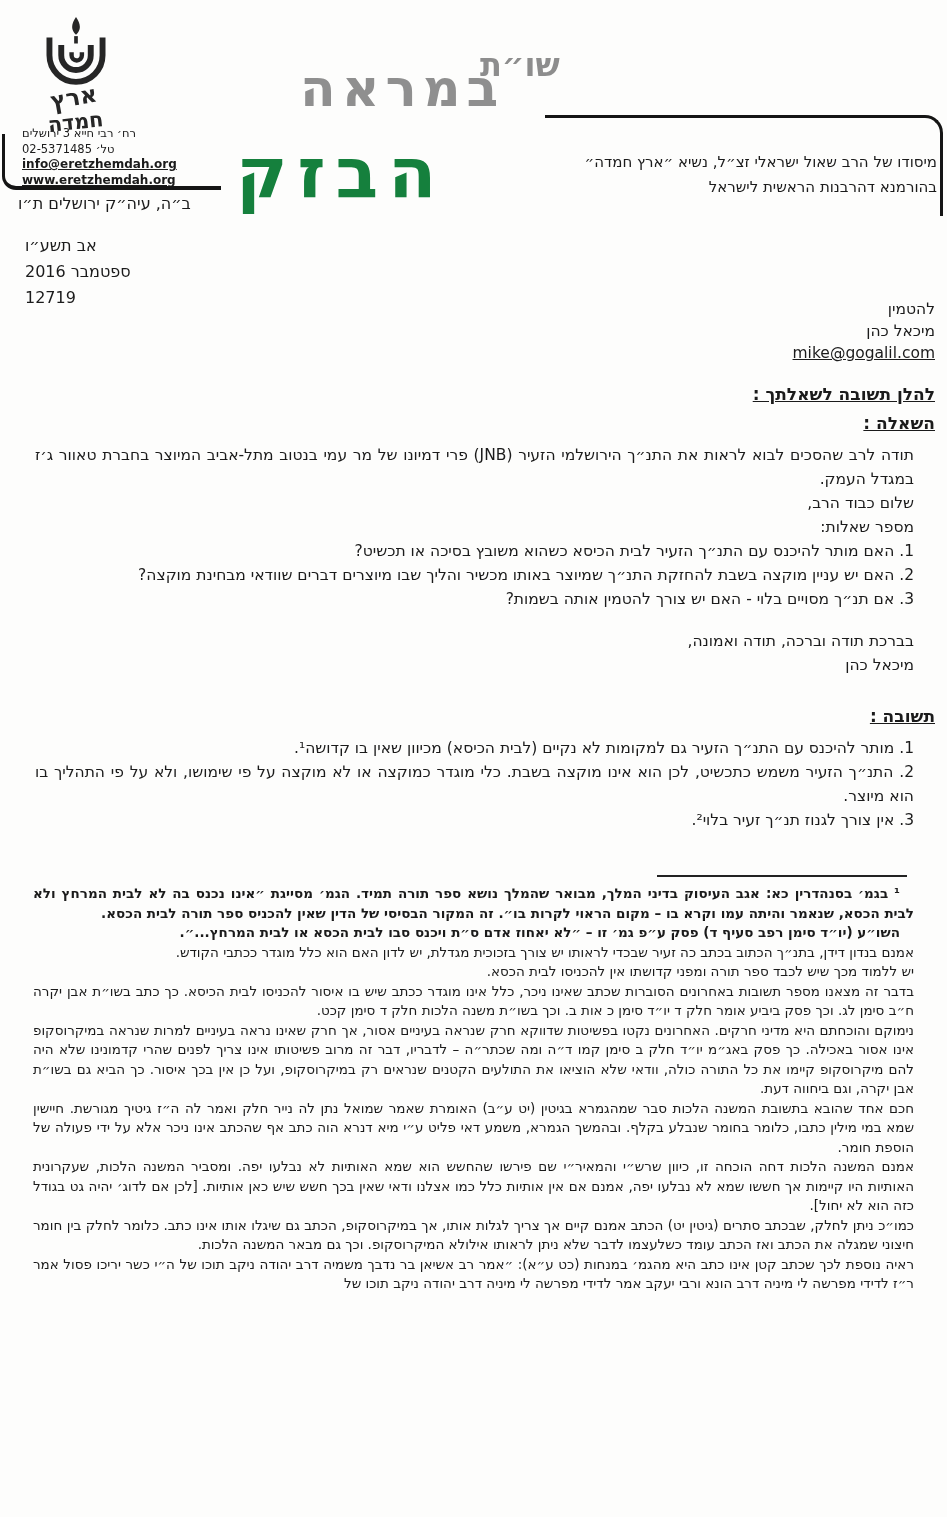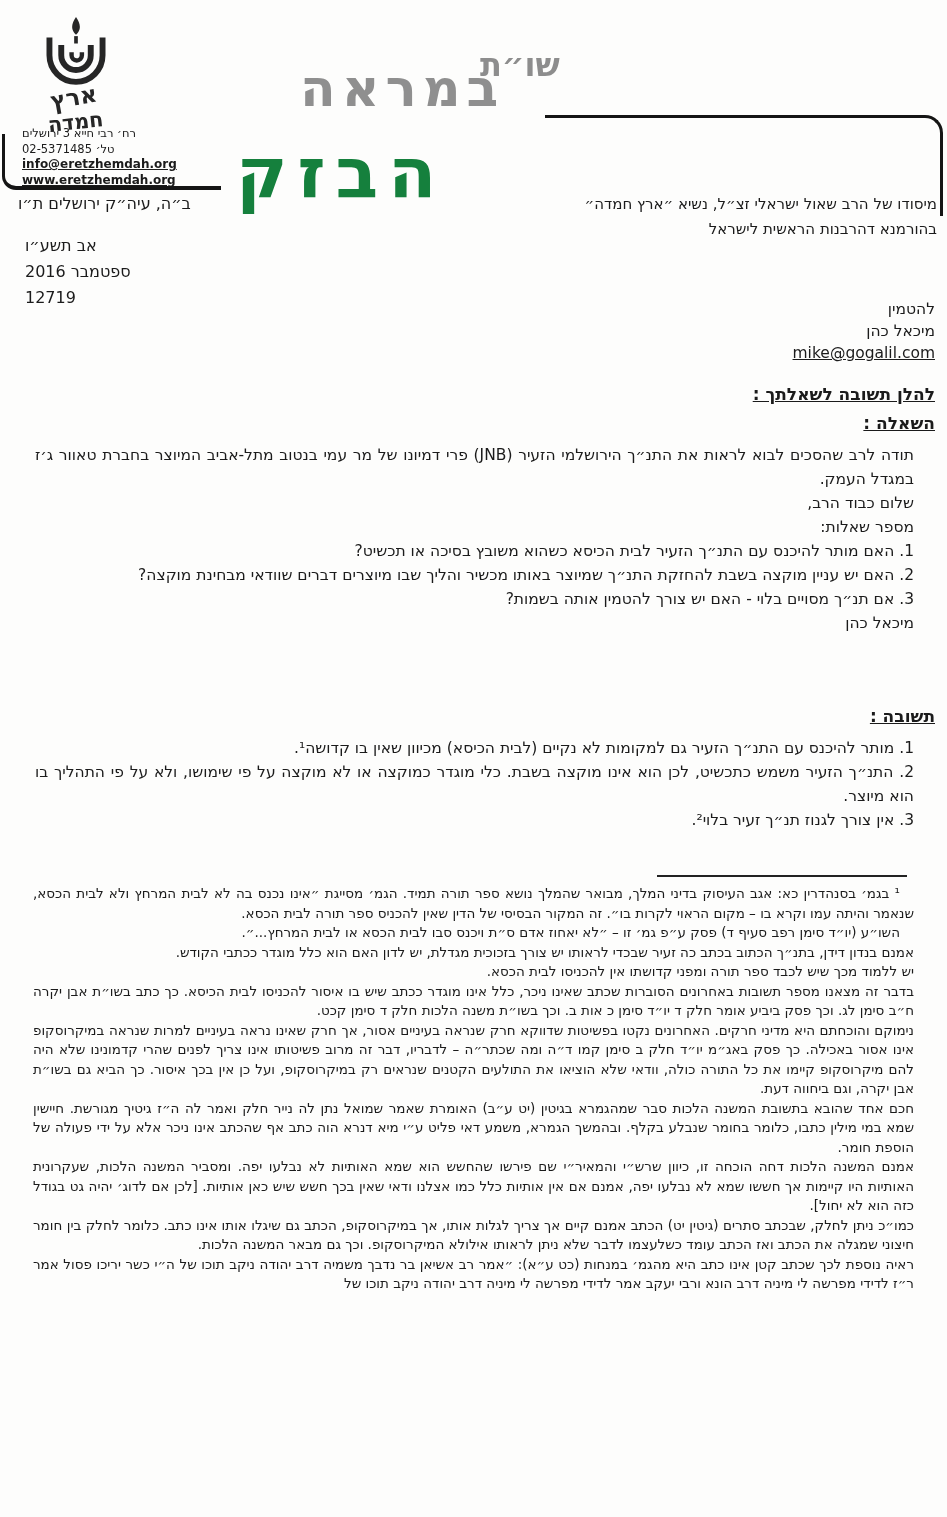--- a/index.html
+++ b/index.html
@@ -13,37 +13,37 @@
   .contact{left:22px;top:126px;font-size:11.5px;line-height:15.5px;direction:rtl;text-align:left;}
   .contact .u{text-decoration:underline;font-weight:bold;font-size:12px;}
   .bracket-left{left:2px;top:134px;width:216px;height:52px;
     border-left:3px solid #151515;border-bottom:4px solid #151515;border-bottom-left-radius:14px;}
   .blessing{left:18px;top:194px;font-size:16px;direction:rtl;}
   .title-shut{left:480px;top:46px;font-size:32px;font-weight:bold;color:#8d8d8d;direction:rtl;}
   .title-bemareh{left:300px;top:62px;font-size:52px;font-weight:bold;color:#8f8f8f;letter-spacing:6px;direction:rtl;line-height:1;}
   .title-habazak{left:236px;top:138px;font-size:70px;font-weight:bold;color:#15803d;letter-spacing:10px;direction:rtl;line-height:1;}
   .bracket-right{left:545px;top:115px;width:395px;height:98px;
     border-top:3px solid #151515;border-right:3px solid #151515;border-top-right-radius:18px;}
-  .subtitle{right:10px;top:150px;direction:rtl;text-align:right;font-size:15px;line-height:25px;margin-top:42px;}
+  .subtitle{right:10px;top:150px;direction:rtl;text-align:right;font-size:15px;line-height:25px;}
   .dateblock{left:25px;top:233px;font-size:16px;line-height:26px;direction:rtl;text-align:left;}
   
   .recipient{right:12px;top:298px;direction:rtl;text-align:right;font-size:15.5px;line-height:22px;}
   .recipient .u{text-decoration:underline;}
   .q-head1{right:12px;top:384px;text-align:center;}
   .q-head2{right:12px;top:413px;}
   .a-head{right:12px;top:706px;}
   .head{direction:rtl;font-size:17px;font-weight:bold;text-decoration:underline;}
   .content-q{top:443px;right:33px;left:35px;direction:rtl;text-align:justify;font-size:15.5px;line-height:24px;}
   .content-a{top:736px;right:33px;left:35px;direction:rtl;text-align:justify;font-size:15.5px;line-height:24px;}
   .content-q p,.content-a p,.footnotes p{margin:0;}
   .closing{margin-top:18px !important;}
   
   .fn-rule{top:875px;width:250px;right:40px;border-top:2px solid #222;height:0;}
   .footnotes{top:884px;right:33px;left:33px;direction:rtl;text-align:justify;font-size:13.5px;line-height:19.5px;}
-  .footnotes .indent{text-indent:14px;}
+  .footnotes .indent{text-indent:14px;font-weight:bold;}
 </style>
 </head>
 <body>
 
 <div>
 
   <div class="abs logo">
     <svg width="96" height="118" viewBox="0 0 64 80">
       <g stroke="#262626" fill="none" stroke-width="4">
         <path d="M32 15 V20" stroke-width="2.5"></path>
@@ -91,20 +91,21 @@
   <div class="abs head q-head1">להלן תשובה לשאלתך :</div>
   <div class="abs head q-head2">השאלה :</div>
 
   <div class="abs content-q">
     <p>תודה לרב שהסכים לבוא לראות את התנ״ך הירושלמי הזעיר (JNB) פרי דמיונו של מר עמי בנטוב מתל-אביב המיוצר בחברת טאוור ג׳ז במגדל העמק.</p>
     <p>שלום כבוד הרב,</p>
     <p>מספר שאלות:</p>
     <p>1. האם מותר להיכנס עם התנ״ך הזעיר לבית הכיסא כשהוא משובץ בסיכה או תכשיט?</p>
     <p>2. האם יש עניין מוקצה בשבת להחזקת התנ״ך שמיוצר באותו מכשיר והליך שבו מיוצרים דברים שוודאי מבחינת מוקצה?</p>
     <p>3. אם תנ״ך מסויים בלוי - האם יש צורך להטמין אותה בשמות?</p>
+    <p class="closing">בברכת תודה וברכה, תודה ואמונה,</p>
     <p>מיכאל כהן</p>
   </div>
 
   <div class="abs head a-head">תשובה :</div>
   <div class="abs content-a">
     <p>1.  מותר להיכנס עם התנ״ך הזעיר גם למקומות לא נקיים (לבית הכיסא) מכיוון שאין בו קדושה¹.</p>
     <p>2. התנ״ך הזעיר משמש כתכשיט, לכן הוא אינו מוקצה בשבת. כלי מוגדר כמוקצה או לא מוקצה על פי שימושו, ולא על פי התהליך בו הוא מיוצר.</p>
     <p>3. אין צורך לגנוז תנ״ך זעיר בלוי².</p>
   </div>
 

